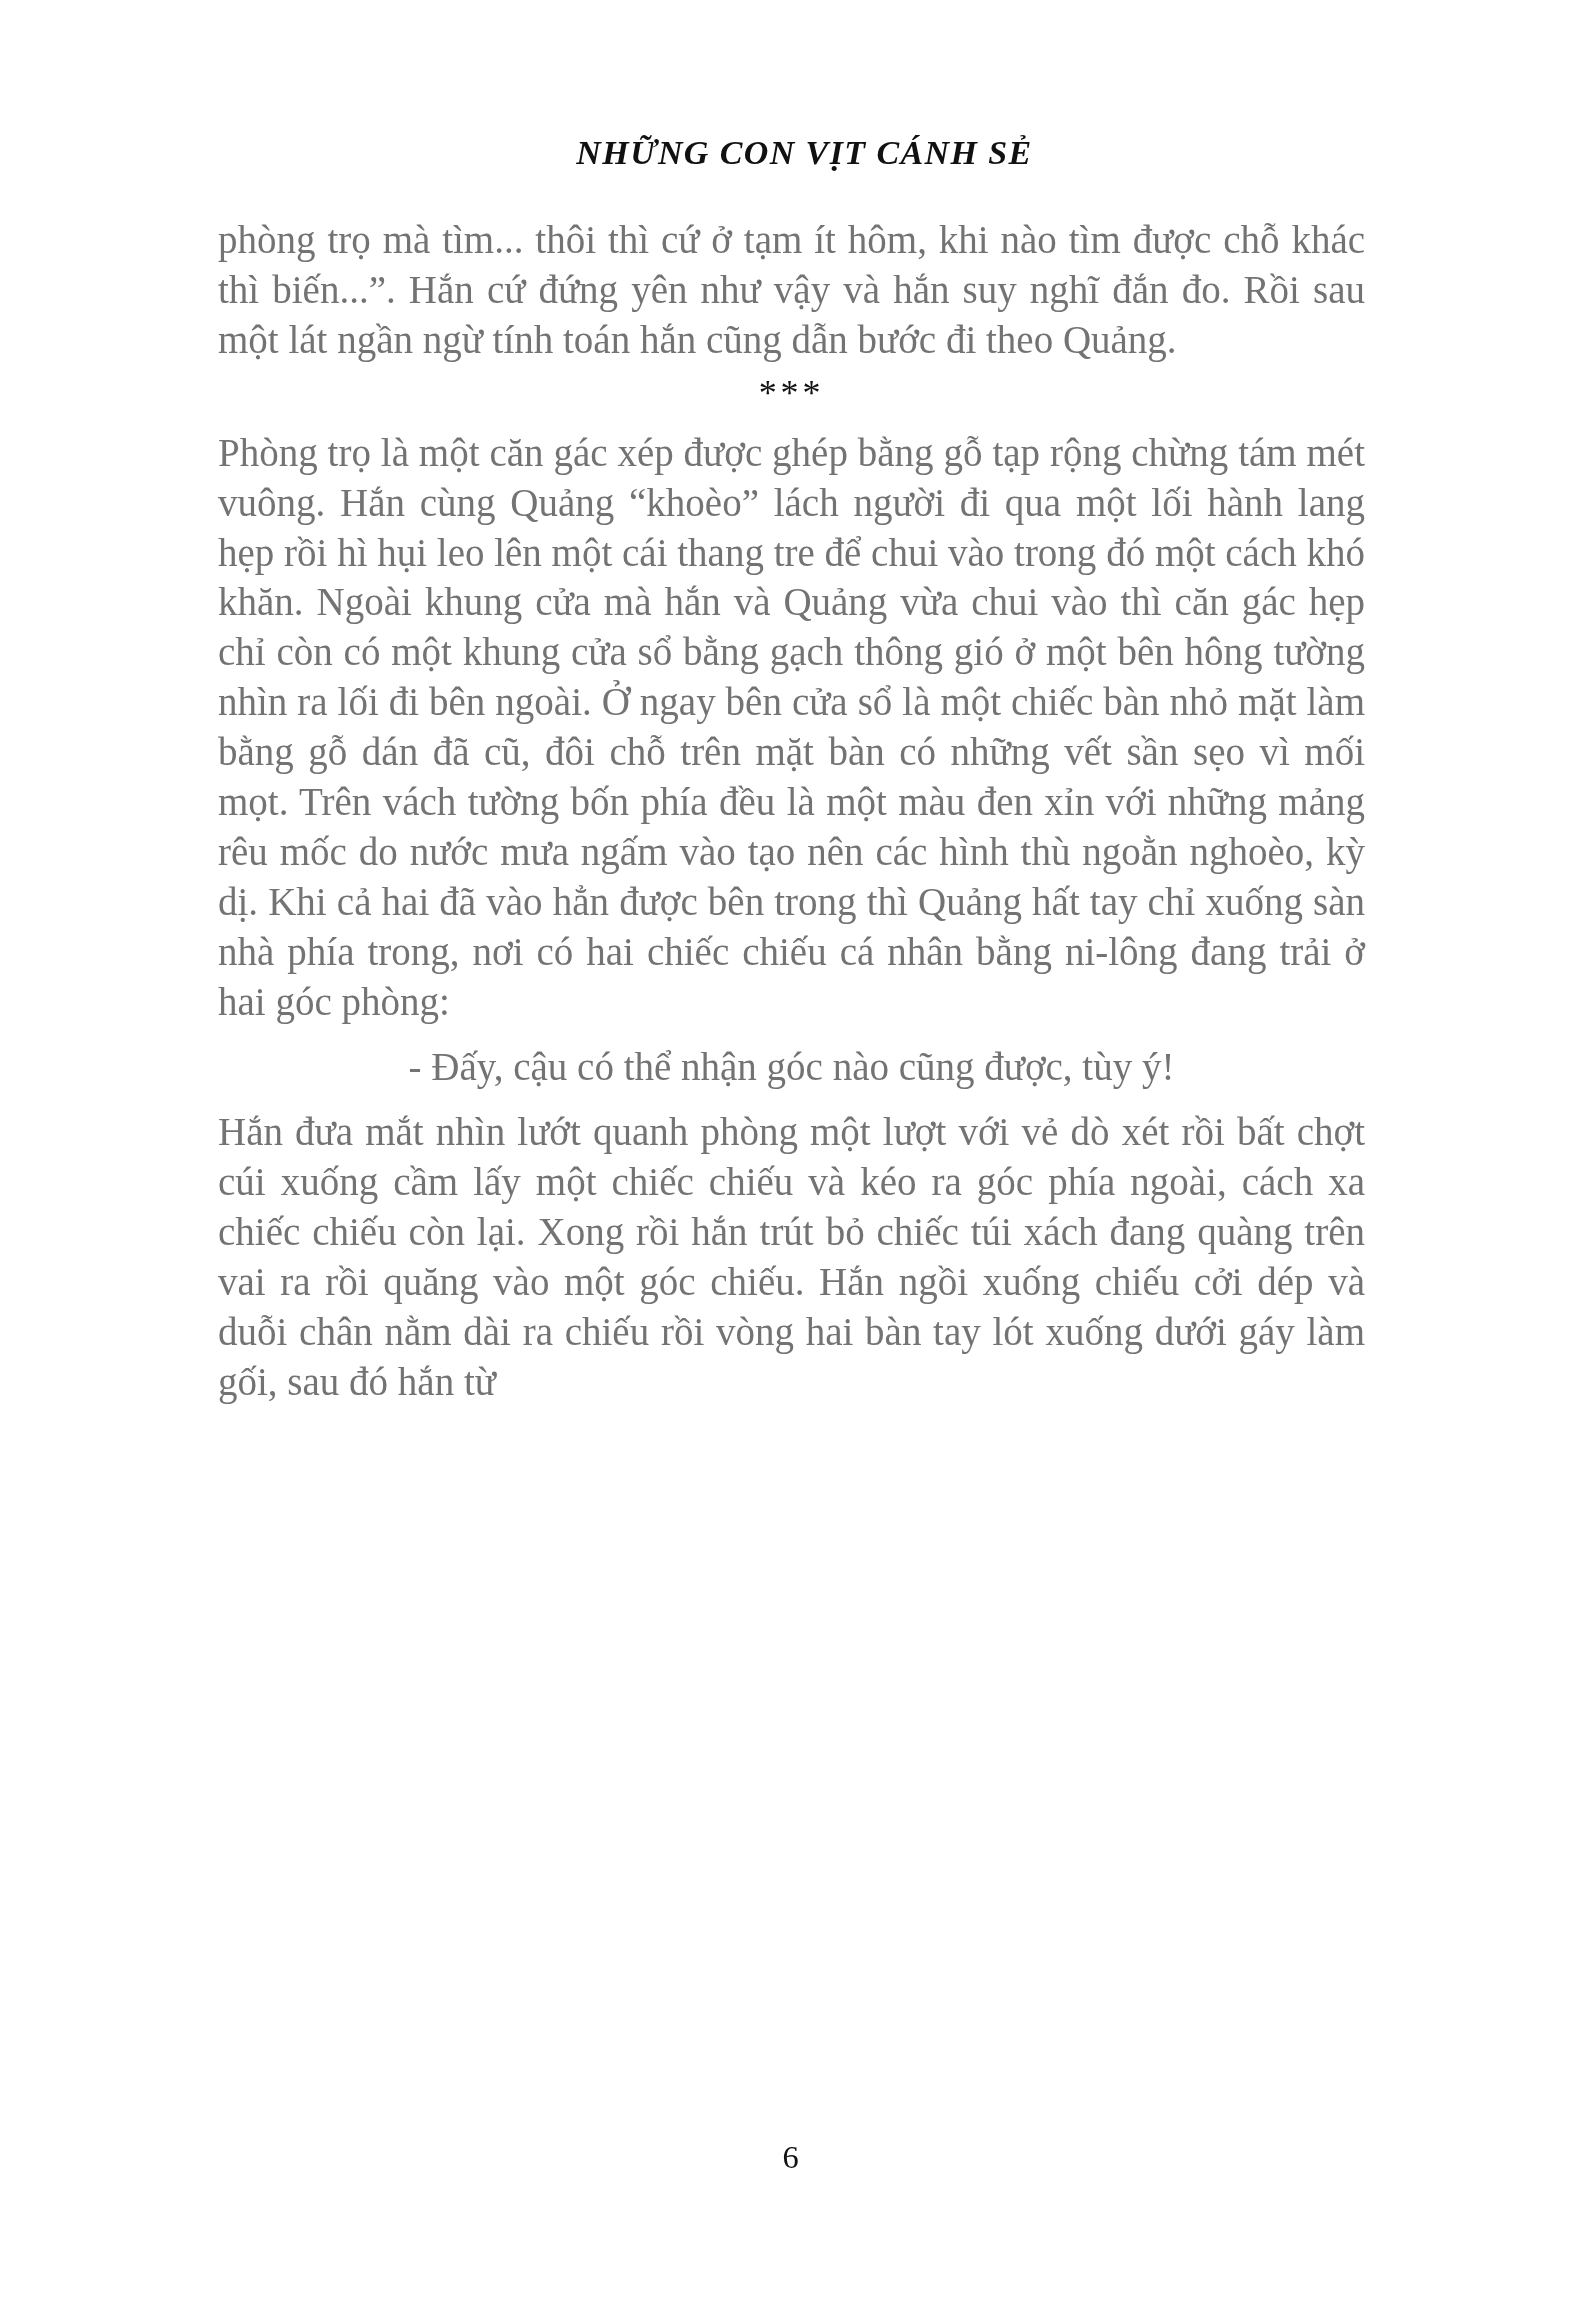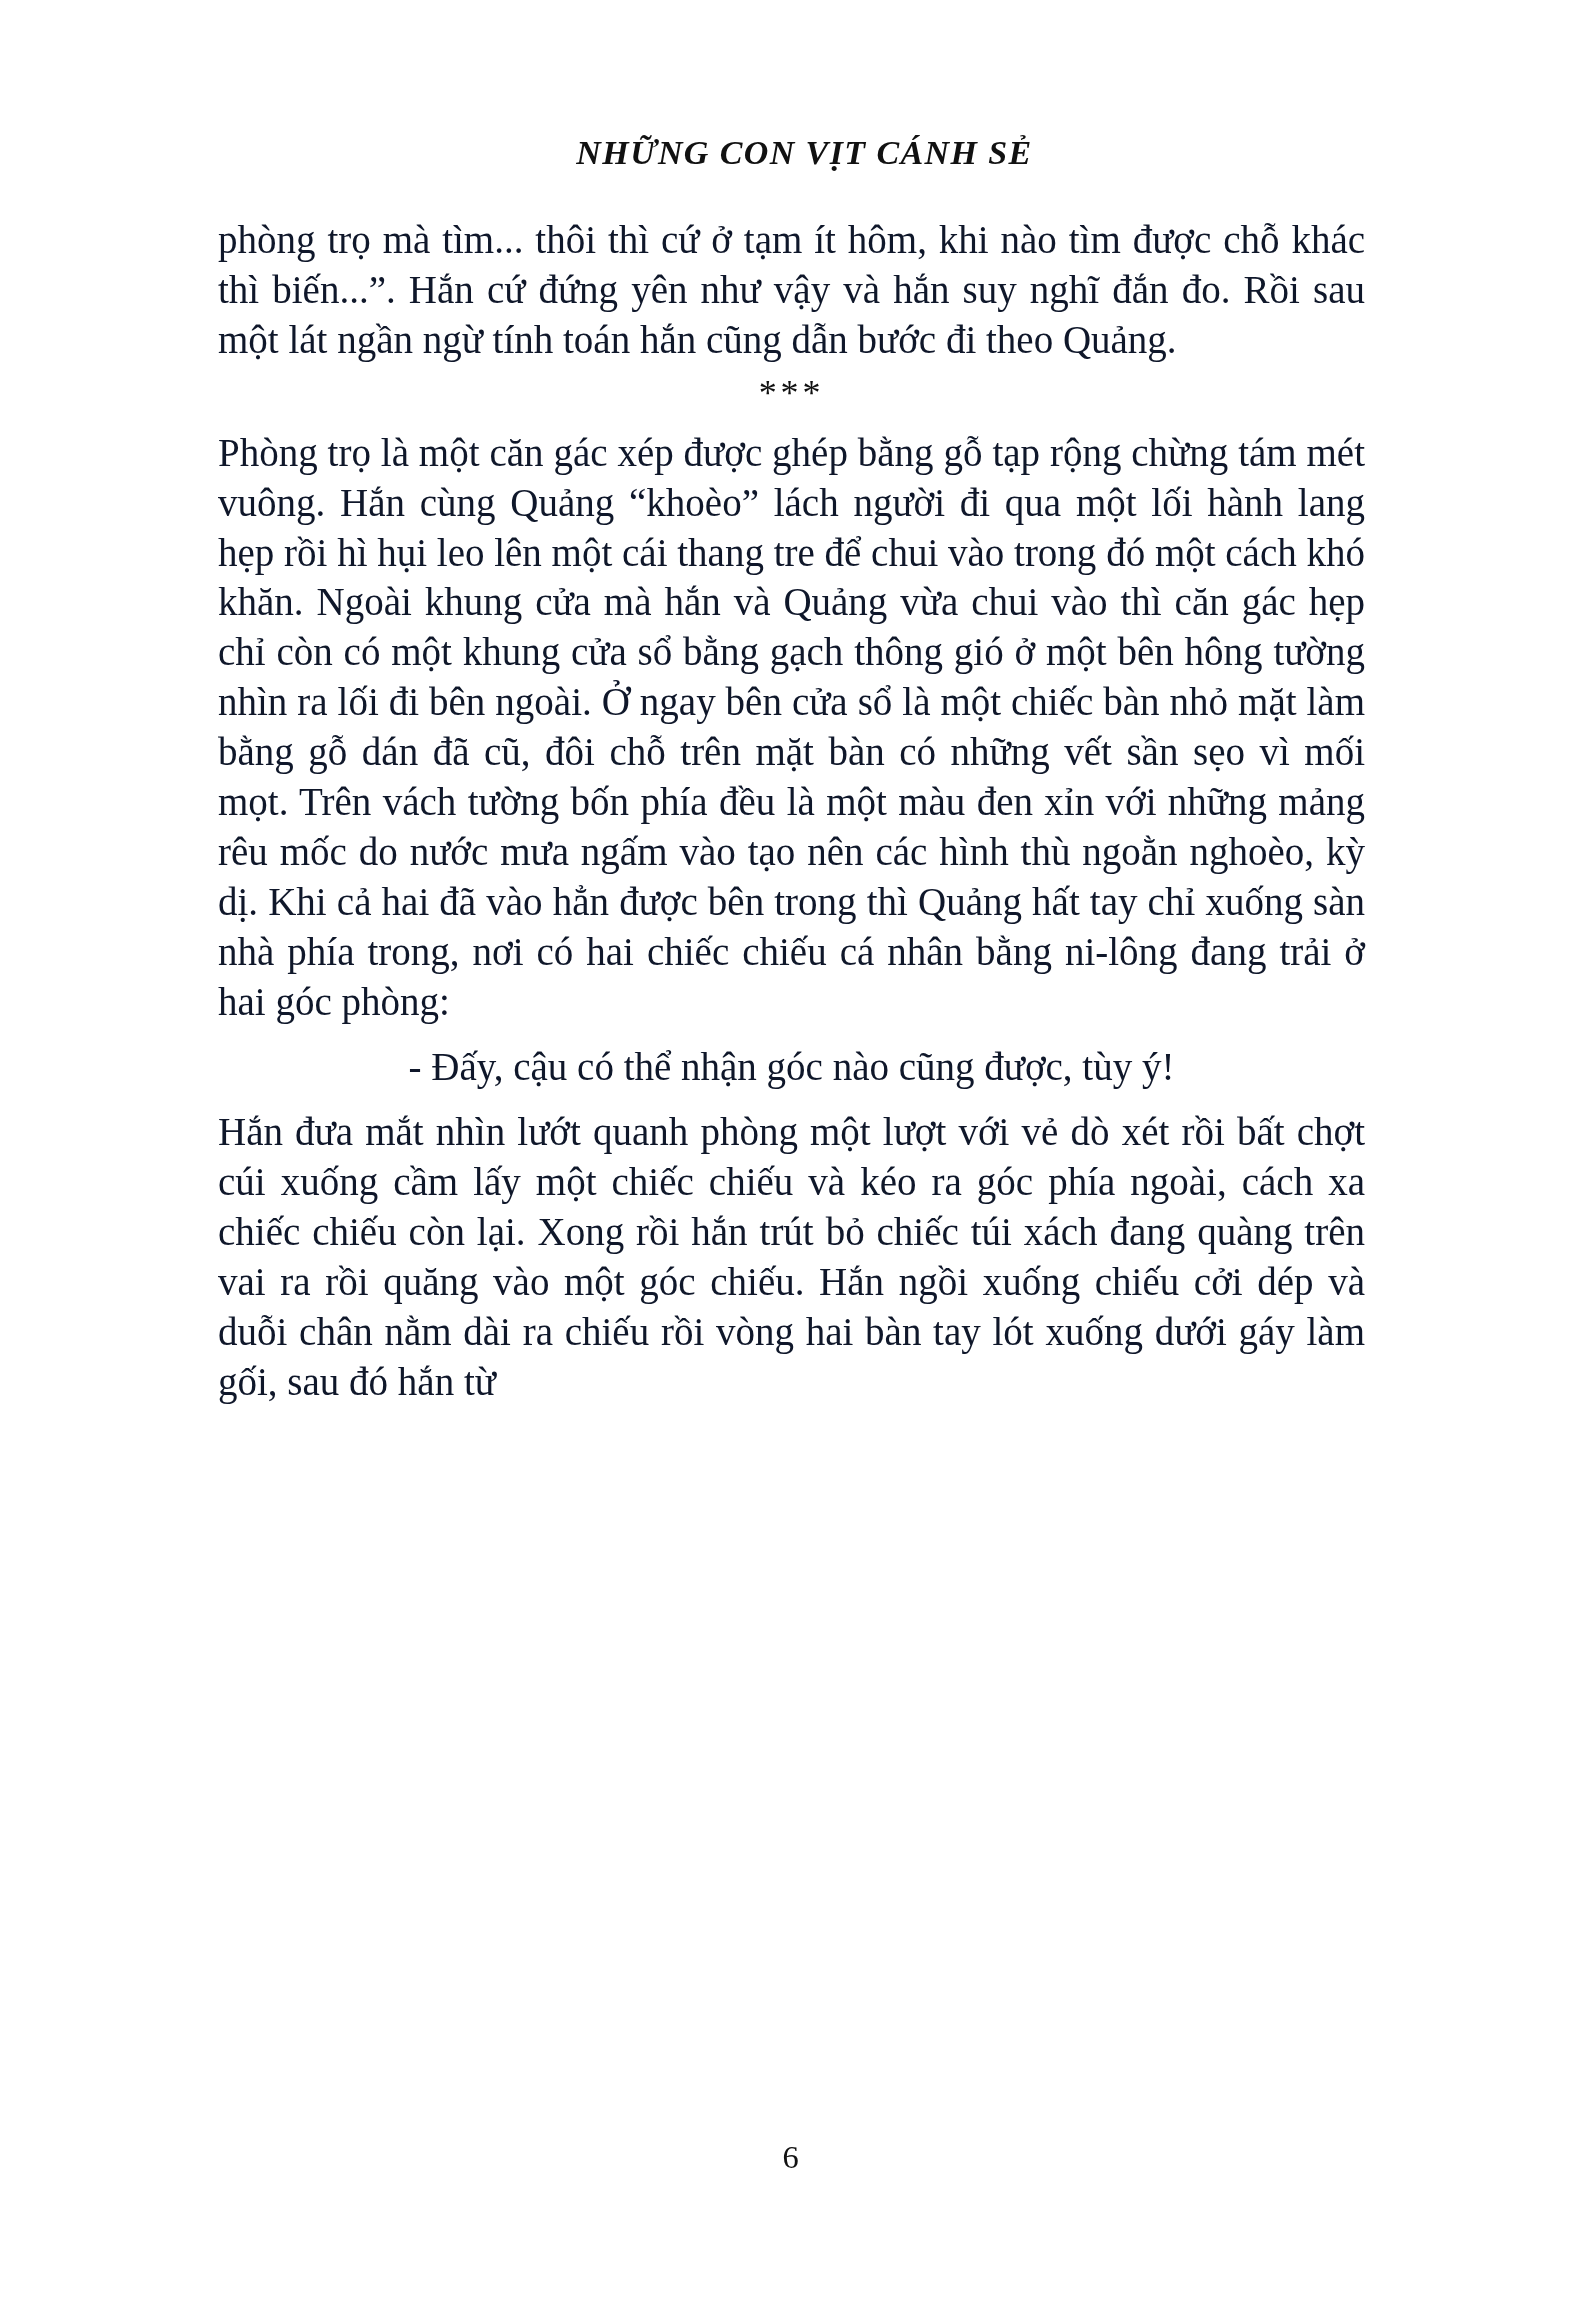--- a/index.html
+++ b/index.html
@@ -35,21 +35,21 @@
     top: 215px;
     left: 218px;
     width: 1147px;
   }
   p.body-text {
     margin: 0 0 5.7px 0;
     font-size: 39px;
     line-height: 1.28;
     text-align: justify;
     text-justify: inter-word;
-    color: #0f172a;
+    color: #737373;
   }
   p.body-text.no-justify {
     text-align: center;
   }
   .divider {
     margin: 7.6px 0 13.4px 0;
     text-align: center;
     font-size: 36px;
     letter-spacing: 3.8px;
     color: #111111;

